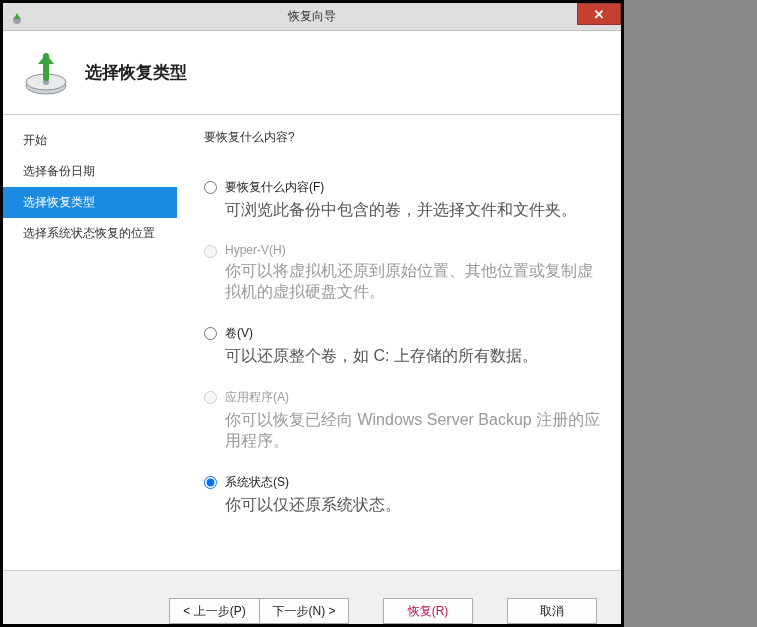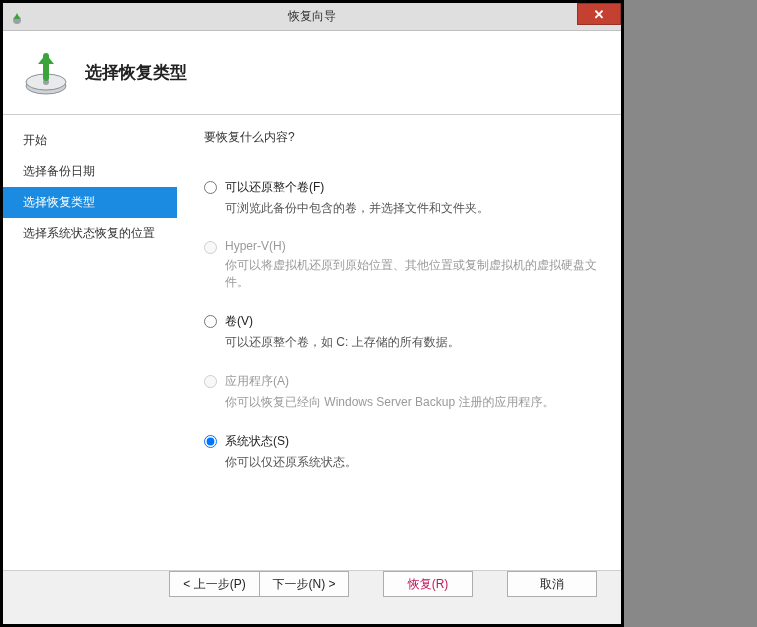--- a/index.html
+++ b/index.html
@@ -55,25 +55,25 @@
     flex: 1; padding: 14px 20px 10px 26px; color: #333;
   }
   .content .question { font-size: 12px; margin-bottom: 33px; }
   .option-row { display: flex; align-items: flex-start; margin-bottom: 8px; }
   .option-row input[type=radio] {
     margin: 2px 8px 0 0; width: 13px; height: 13px;
   }
   .option-row .labels { display: flex; flex-direction: column; }
   .option-row .opt-label { font-size: 12px; color: #222; }
   .option-row.disabled .opt-label { color: #9a9a9a; }
-  .option-row .opt-desc { font-size: 12px; color: #555; margin-top: 4px; margin-bottom: 14px; }
+  .option-row .opt-desc { font-size: 16px; color: #555; margin-top: 4px; margin-bottom: 14px; }
   .option-row.disabled .opt-desc { color: #9a9a9a; }
   .footer {
     height: 54px; background: #f0f0f0;
-    display: flex; align-items: flex-start; justify-content: flex-end;
+    display: flex; align-items: flex-end; justify-content: flex-end;
     padding-right: 24px; gap: 10px;
     border-top: 1px solid #d0d0d0;
   }
   .footer .btn {
     min-width: 90px; height: 26px; padding: 0 12px;
     background: #fdfdfd; border: 1px solid #adadad;
     font-size: 12px; color: #222; display: inline-flex;
     align-items: center; justify-content: center; cursor: pointer;
   }
   .footer .btn.disabled { color: #be185d; cursor: default; }
@@ -120,21 +120,21 @@
       <div class="step active">选择恢复类型</div>
       <div class="step">选择系统状态恢复的位置</div>
     </div>
 
     <div class="content">
       <div class="question">要恢复什么内容?</div>
 
       <div class="option-row">
         <input type="radio" name="recovery-type" style="">
         <div class="labels">
-          <span class="opt-label">可以还原整个卷(F)</span>
+          <span class="opt-label">要恢复什么内容(F)</span>
           <span class="opt-desc">可浏览此备份中包含的卷，并选择文件和文件夹。</span>
         </div>
       </div>
 
       <div class="option-row disabled">
         <input type="radio" name="recovery-type" disabled="" style="">
         <div class="labels">
           <span class="opt-label">Hyper-V(H)</span>
           <span class="opt-desc">你可以将虚拟机还原到原始位置、其他位置或复制虚拟机的虚拟硬盘文件。</span>
         </div>

